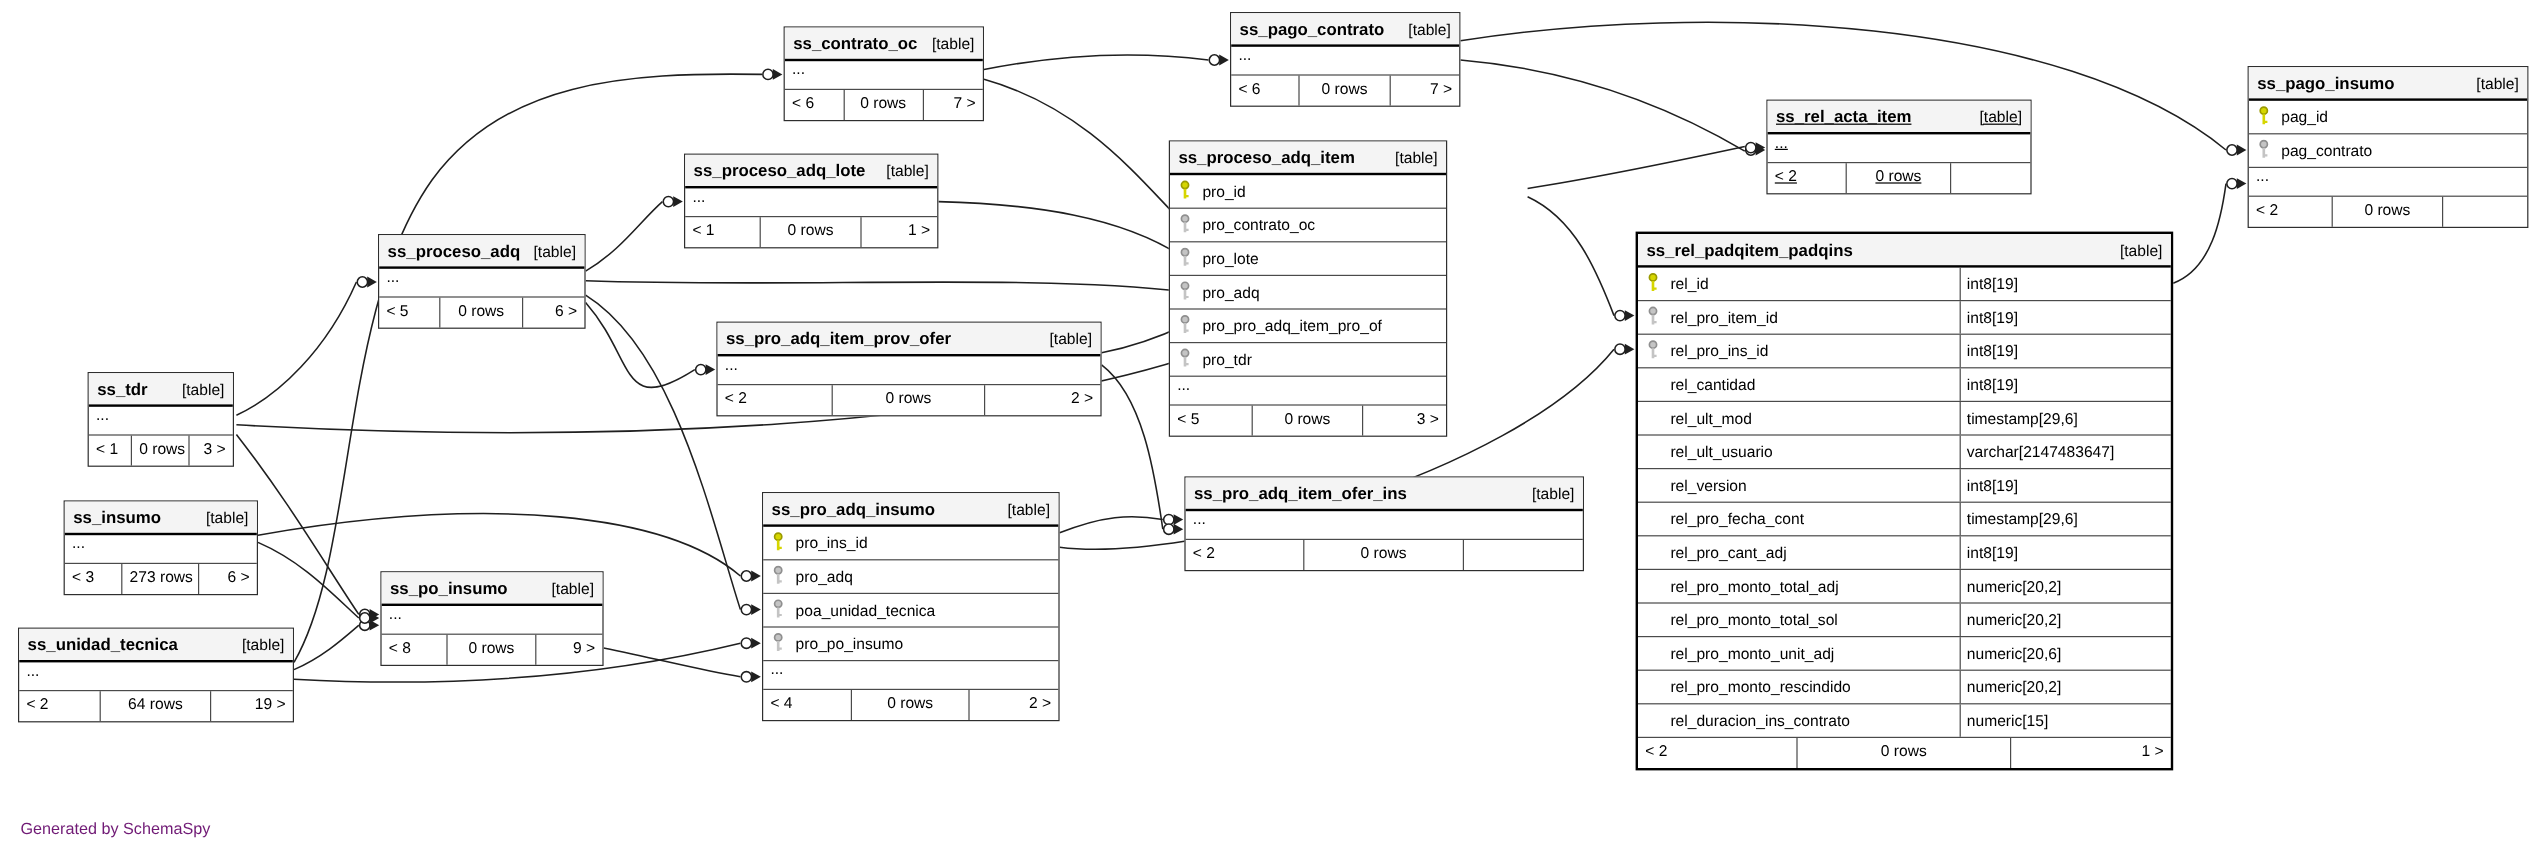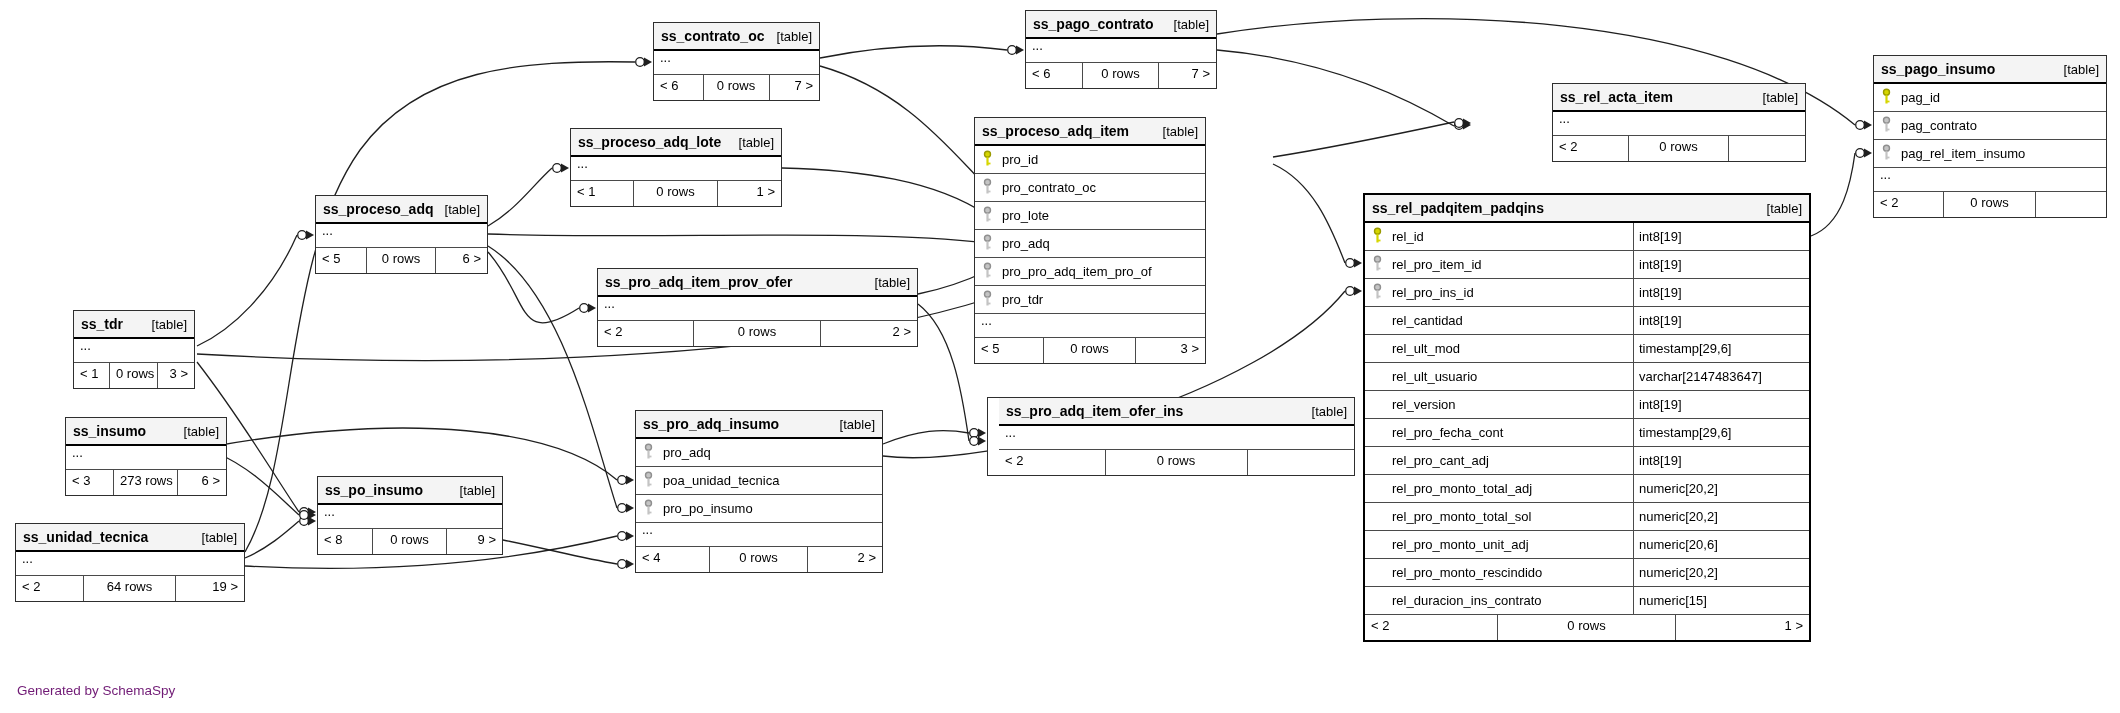--- a/index.html
+++ b/index.html
@@ -204,21 +204,21 @@
         <span class="tb-name">ss_pago_contrato</span>
         <span class="tb-tag">[table]</span>
       </div>
       <div class="tb-dots">...</div>
       <div class="tb-footer">
         <div class="tf-l">&lt; 6</div>
         <div class="tf-m">0 rows</div>
         <div class="tf-r">7 &gt;</div>
       </div>
     </div>
-    <div class="table-box" style="left: 1552px; top: 83px; width: 254px;">
+    <div class="table-box" style="left: 1472px; top: 83px; width: 221px; text-decoration: underline;">
       <div class="tb-header">
         <span class="tb-name">ss_rel_acta_item</span>
         <span class="tb-tag">[table]</span>
       </div>
       <div class="tb-dots">...</div>
       <div class="tb-footer">
         <div class="tf-l">&lt; 2</div>
         <div class="tf-m">0 rows</div>
         <div class="tf-r"></div>
       </div>
@@ -237,28 +237,20 @@
         <span class="colname">pag_id</span>
       </div>
       <div class="tb-row">
         <span class="keyicon"><svg width="13" height="17" viewBox="0 0 13 17">
             <circle cx="6.5" cy="4.2" r="3" fill="#c4c4c4" stroke="#8f8f8f" stroke-width="1.4"></circle>
             <line x1="6.5" y1="7.2" x2="6.5" y2="15.5" stroke="#c4c4c4" stroke-width="2.2"></line>
             <line x1="6.5" y1="13.5" x2="9.5" y2="13.5" stroke="#c4c4c4" stroke-width="1.8"></line>
           </svg></span>
         <span class="colname">pag_contrato</span>
       </div>
-      <div class="tb-row">
-        <span class="keyicon"><svg width="13" height="17" viewBox="0 0 13 17">
-            <circle cx="6.5" cy="4.2" r="3" fill="#c4c4c4" stroke="#8f8f8f" stroke-width="1.4"></circle>
-            <line x1="6.5" y1="7.2" x2="6.5" y2="15.5" stroke="#c4c4c4" stroke-width="2.2"></line>
-            <line x1="6.5" y1="13.5" x2="9.5" y2="13.5" stroke="#c4c4c4" stroke-width="1.8"></line>
-          </svg></span>
-        <span class="colname">pag_rel_item_insumo</span>
-      </div>
       <div class="tb-dots">...</div>
       <div class="tb-footer">
         <div class="tf-l">&lt; 2</div>
         <div class="tf-m">0 rows</div>
         <div class="tf-r"></div>
       </div>
     </div>
     <div class="table-box" style="left: 570px; top: 128px; width: 212px;">
       <div class="tb-header">
         <span class="tb-name">ss_proceso_adq_lote</span>
@@ -360,21 +352,21 @@
         <span class="tb-name">ss_tdr</span>
         <span class="tb-tag">[table]</span>
       </div>
       <div class="tb-dots">...</div>
       <div class="tb-footer">
         <div class="tf-l">&lt; 1</div>
         <div class="tf-m">0 rows</div>
         <div class="tf-r">3 &gt;</div>
       </div>
     </div>
-    <div class="table-box" style="left: 53px; top: 417px; width: 162px; margin-left: 12px;">
+    <div class="table-box" style="left: 53px; top: 417px; width: 162px;">
       <div class="tb-header">
         <span class="tb-name">ss_insumo</span>
         <span class="tb-tag">[table]</span>
       </div>
       <div class="tb-dots">...</div>
       <div class="tb-footer">
         <div class="tf-l">&lt; 3</div>
         <div class="tf-m">273 rows</div>
         <div class="tf-r">6 &gt;</div>
       </div>
@@ -403,20 +395,28 @@
         <div class="tf-r">19 &gt;</div>
       </div>
     </div>
     <div class="table-box" style="left: 635px; top: 410px; width: 248px;">
       <div class="tb-header">
         <span class="tb-name">ss_pro_adq_insumo</span>
         <span class="tb-tag">[table]</span>
       </div>
       <div class="tb-row">
         <span class="keyicon"><svg width="13" height="17" viewBox="0 0 13 17">
+            <circle cx="6.5" cy="4.2" r="3" fill="#d6d600" stroke="#9a9a00" stroke-width="1.4"></circle>
+            <line x1="6.5" y1="7.2" x2="6.5" y2="15.5" stroke="#d6d600" stroke-width="2.2"></line>
+            <line x1="6.5" y1="13.5" x2="9.5" y2="13.5" stroke="#d6d600" stroke-width="1.8"></line>
+          </svg></span>
+        <span class="colname">pro_ins_id</span>
+      </div>
+      <div class="tb-row">
+        <span class="keyicon"><svg width="13" height="17" viewBox="0 0 13 17">
             <circle cx="6.5" cy="4.2" r="3" fill="#c4c4c4" stroke="#8f8f8f" stroke-width="1.4"></circle>
             <line x1="6.5" y1="7.2" x2="6.5" y2="15.5" stroke="#c4c4c4" stroke-width="2.2"></line>
             <line x1="6.5" y1="13.5" x2="9.5" y2="13.5" stroke="#c4c4c4" stroke-width="1.8"></line>
           </svg></span>
         <span class="colname">pro_adq</span>
       </div>
       <div class="tb-row">
         <span class="keyicon"><svg width="13" height="17" viewBox="0 0 13 17">
             <circle cx="6.5" cy="4.2" r="3" fill="#c4c4c4" stroke="#8f8f8f" stroke-width="1.4"></circle>
             <line x1="6.5" y1="7.2" x2="6.5" y2="15.5" stroke="#c4c4c4" stroke-width="2.2"></line>
@@ -432,21 +432,21 @@
           </svg></span>
         <span class="colname">pro_po_insumo</span>
       </div>
       <div class="tb-dots">...</div>
       <div class="tb-footer">
         <div class="tf-l">&lt; 4</div>
         <div class="tf-m">0 rows</div>
         <div class="tf-r">2 &gt;</div>
       </div>
     </div>
-    <div class="table-box" style="left: 987px; top: 397px; width: 368px; padding-left: 11px;">
+    <div class="table-box" style="left: 987px; top: 397px; width: 333px;">
       <div class="tb-header">
         <span class="tb-name">ss_pro_adq_item_ofer_ins</span>
         <span class="tb-tag">[table]</span>
       </div>
       <div class="tb-dots">...</div>
       <div class="tb-footer">
         <div class="tf-l">&lt; 2</div>
         <div class="tf-m">0 rows</div>
         <div class="tf-r"></div>
       </div>

